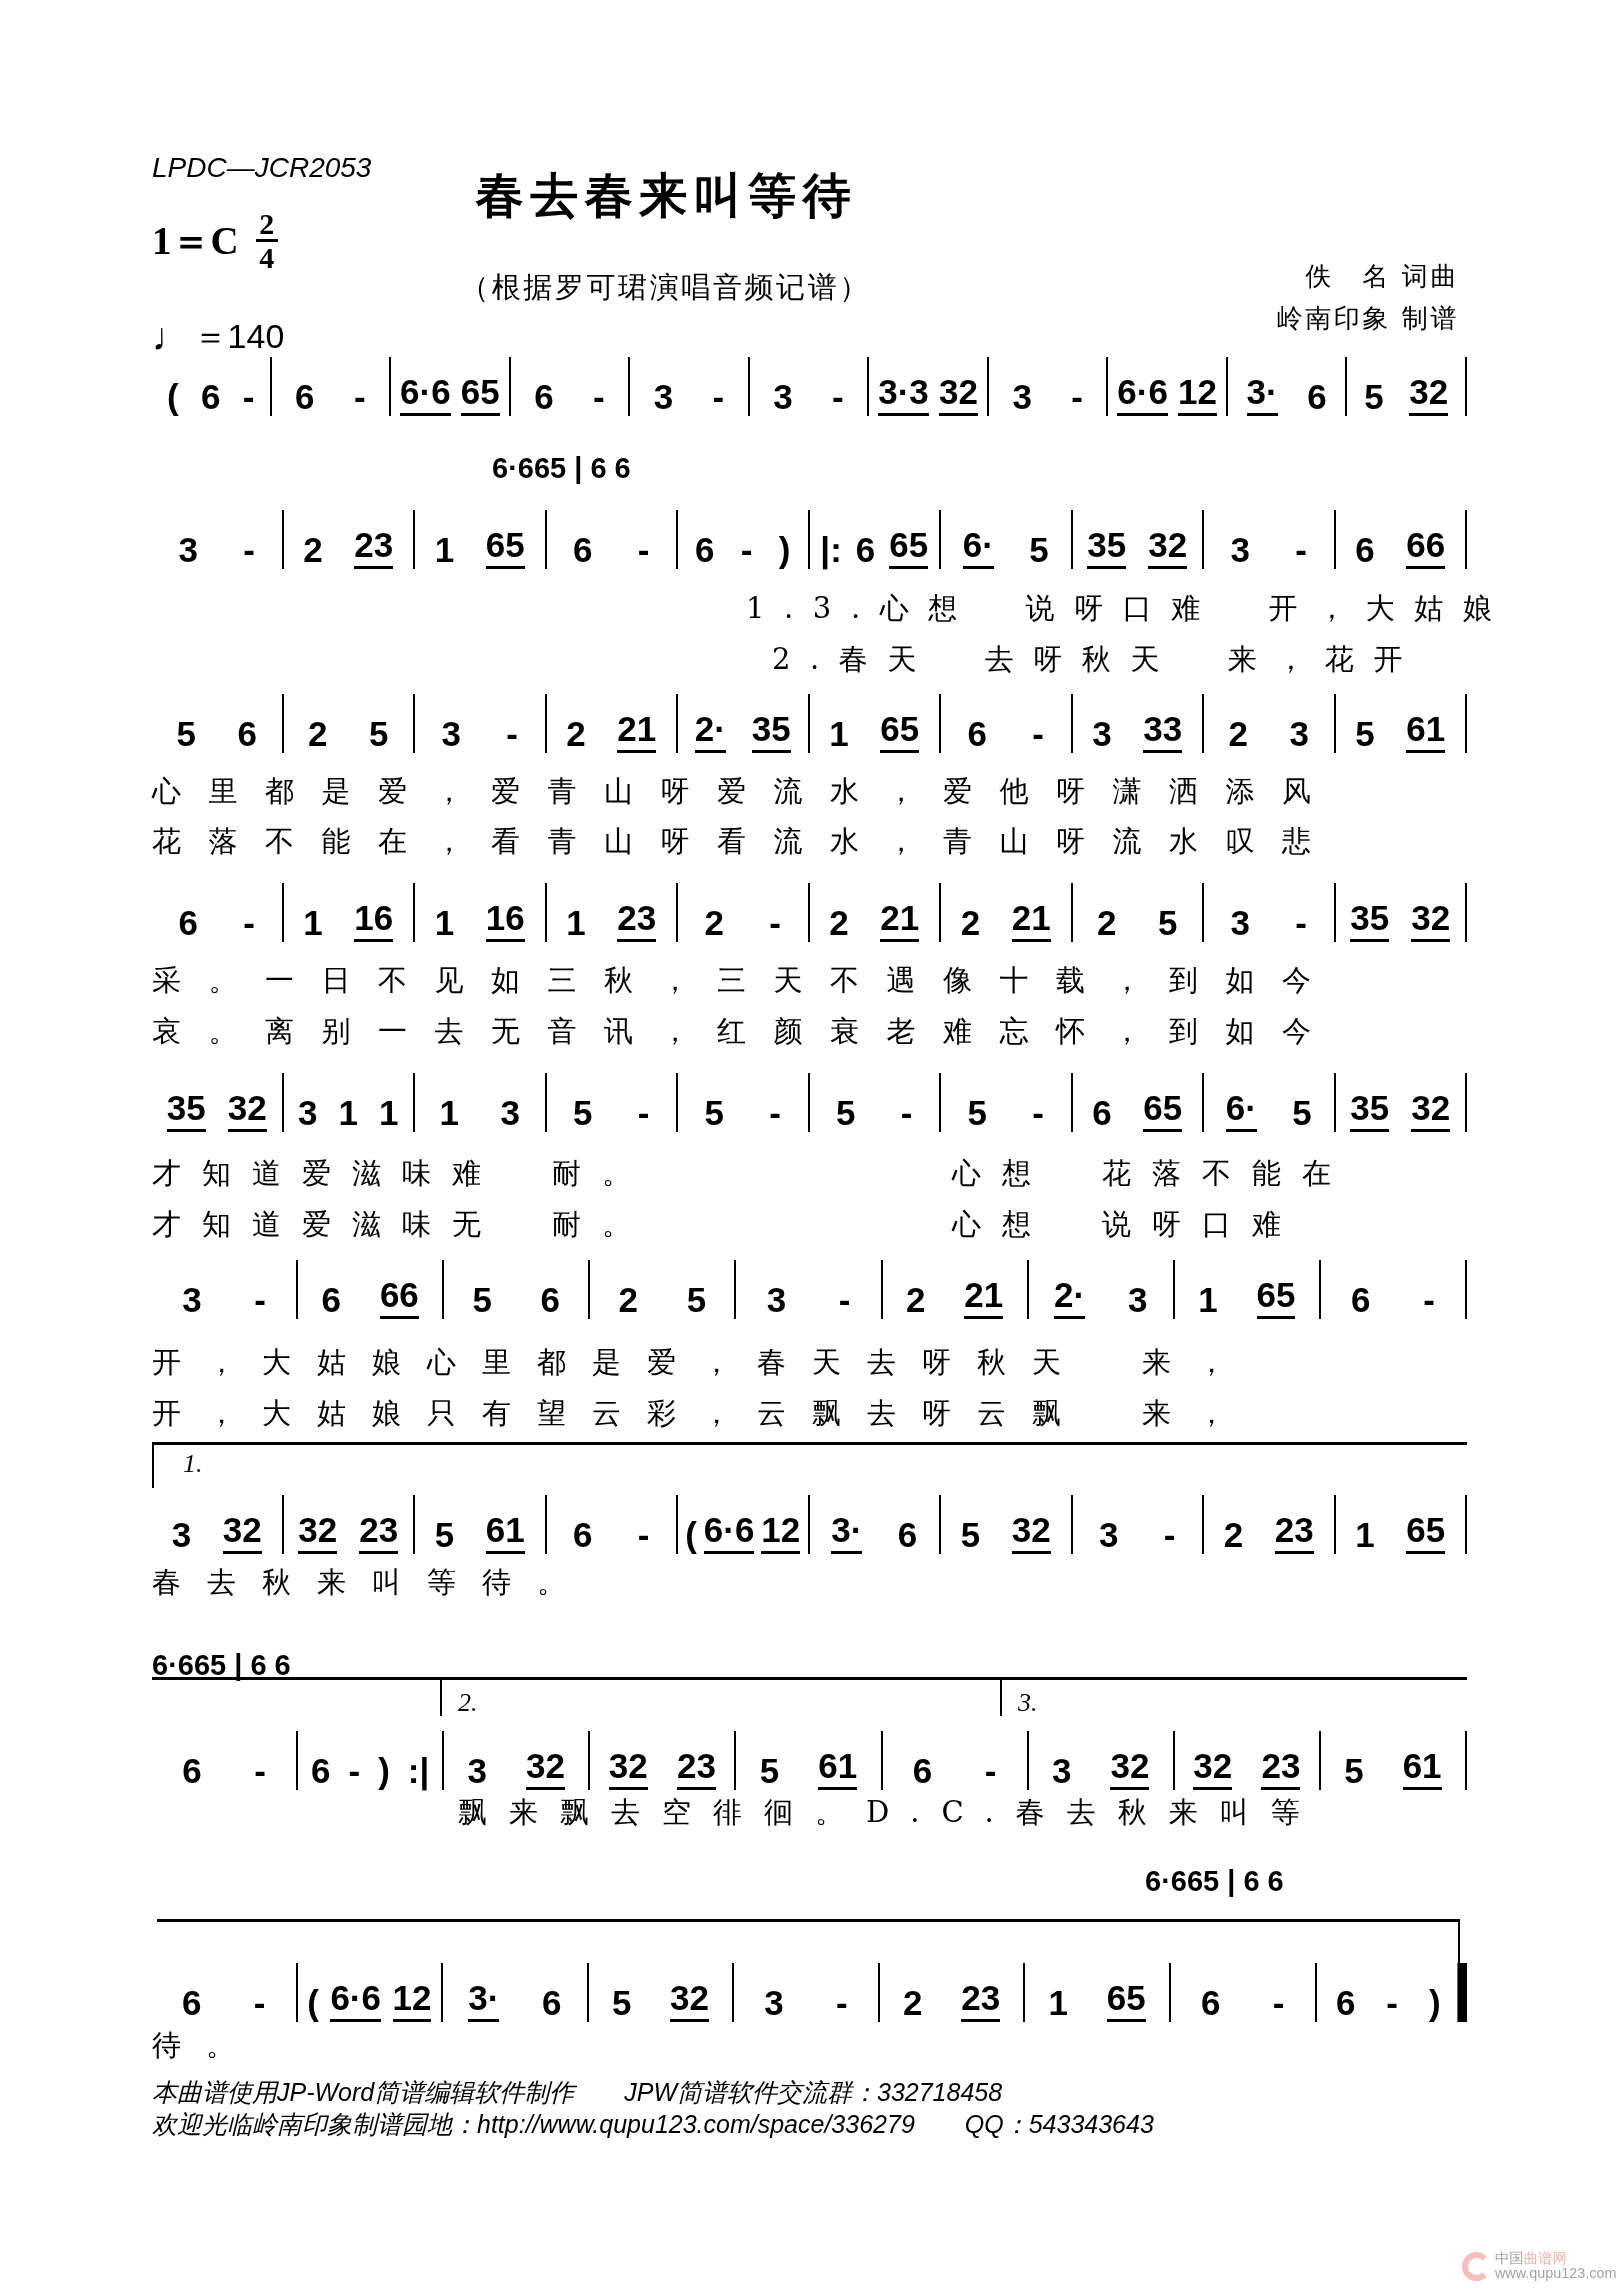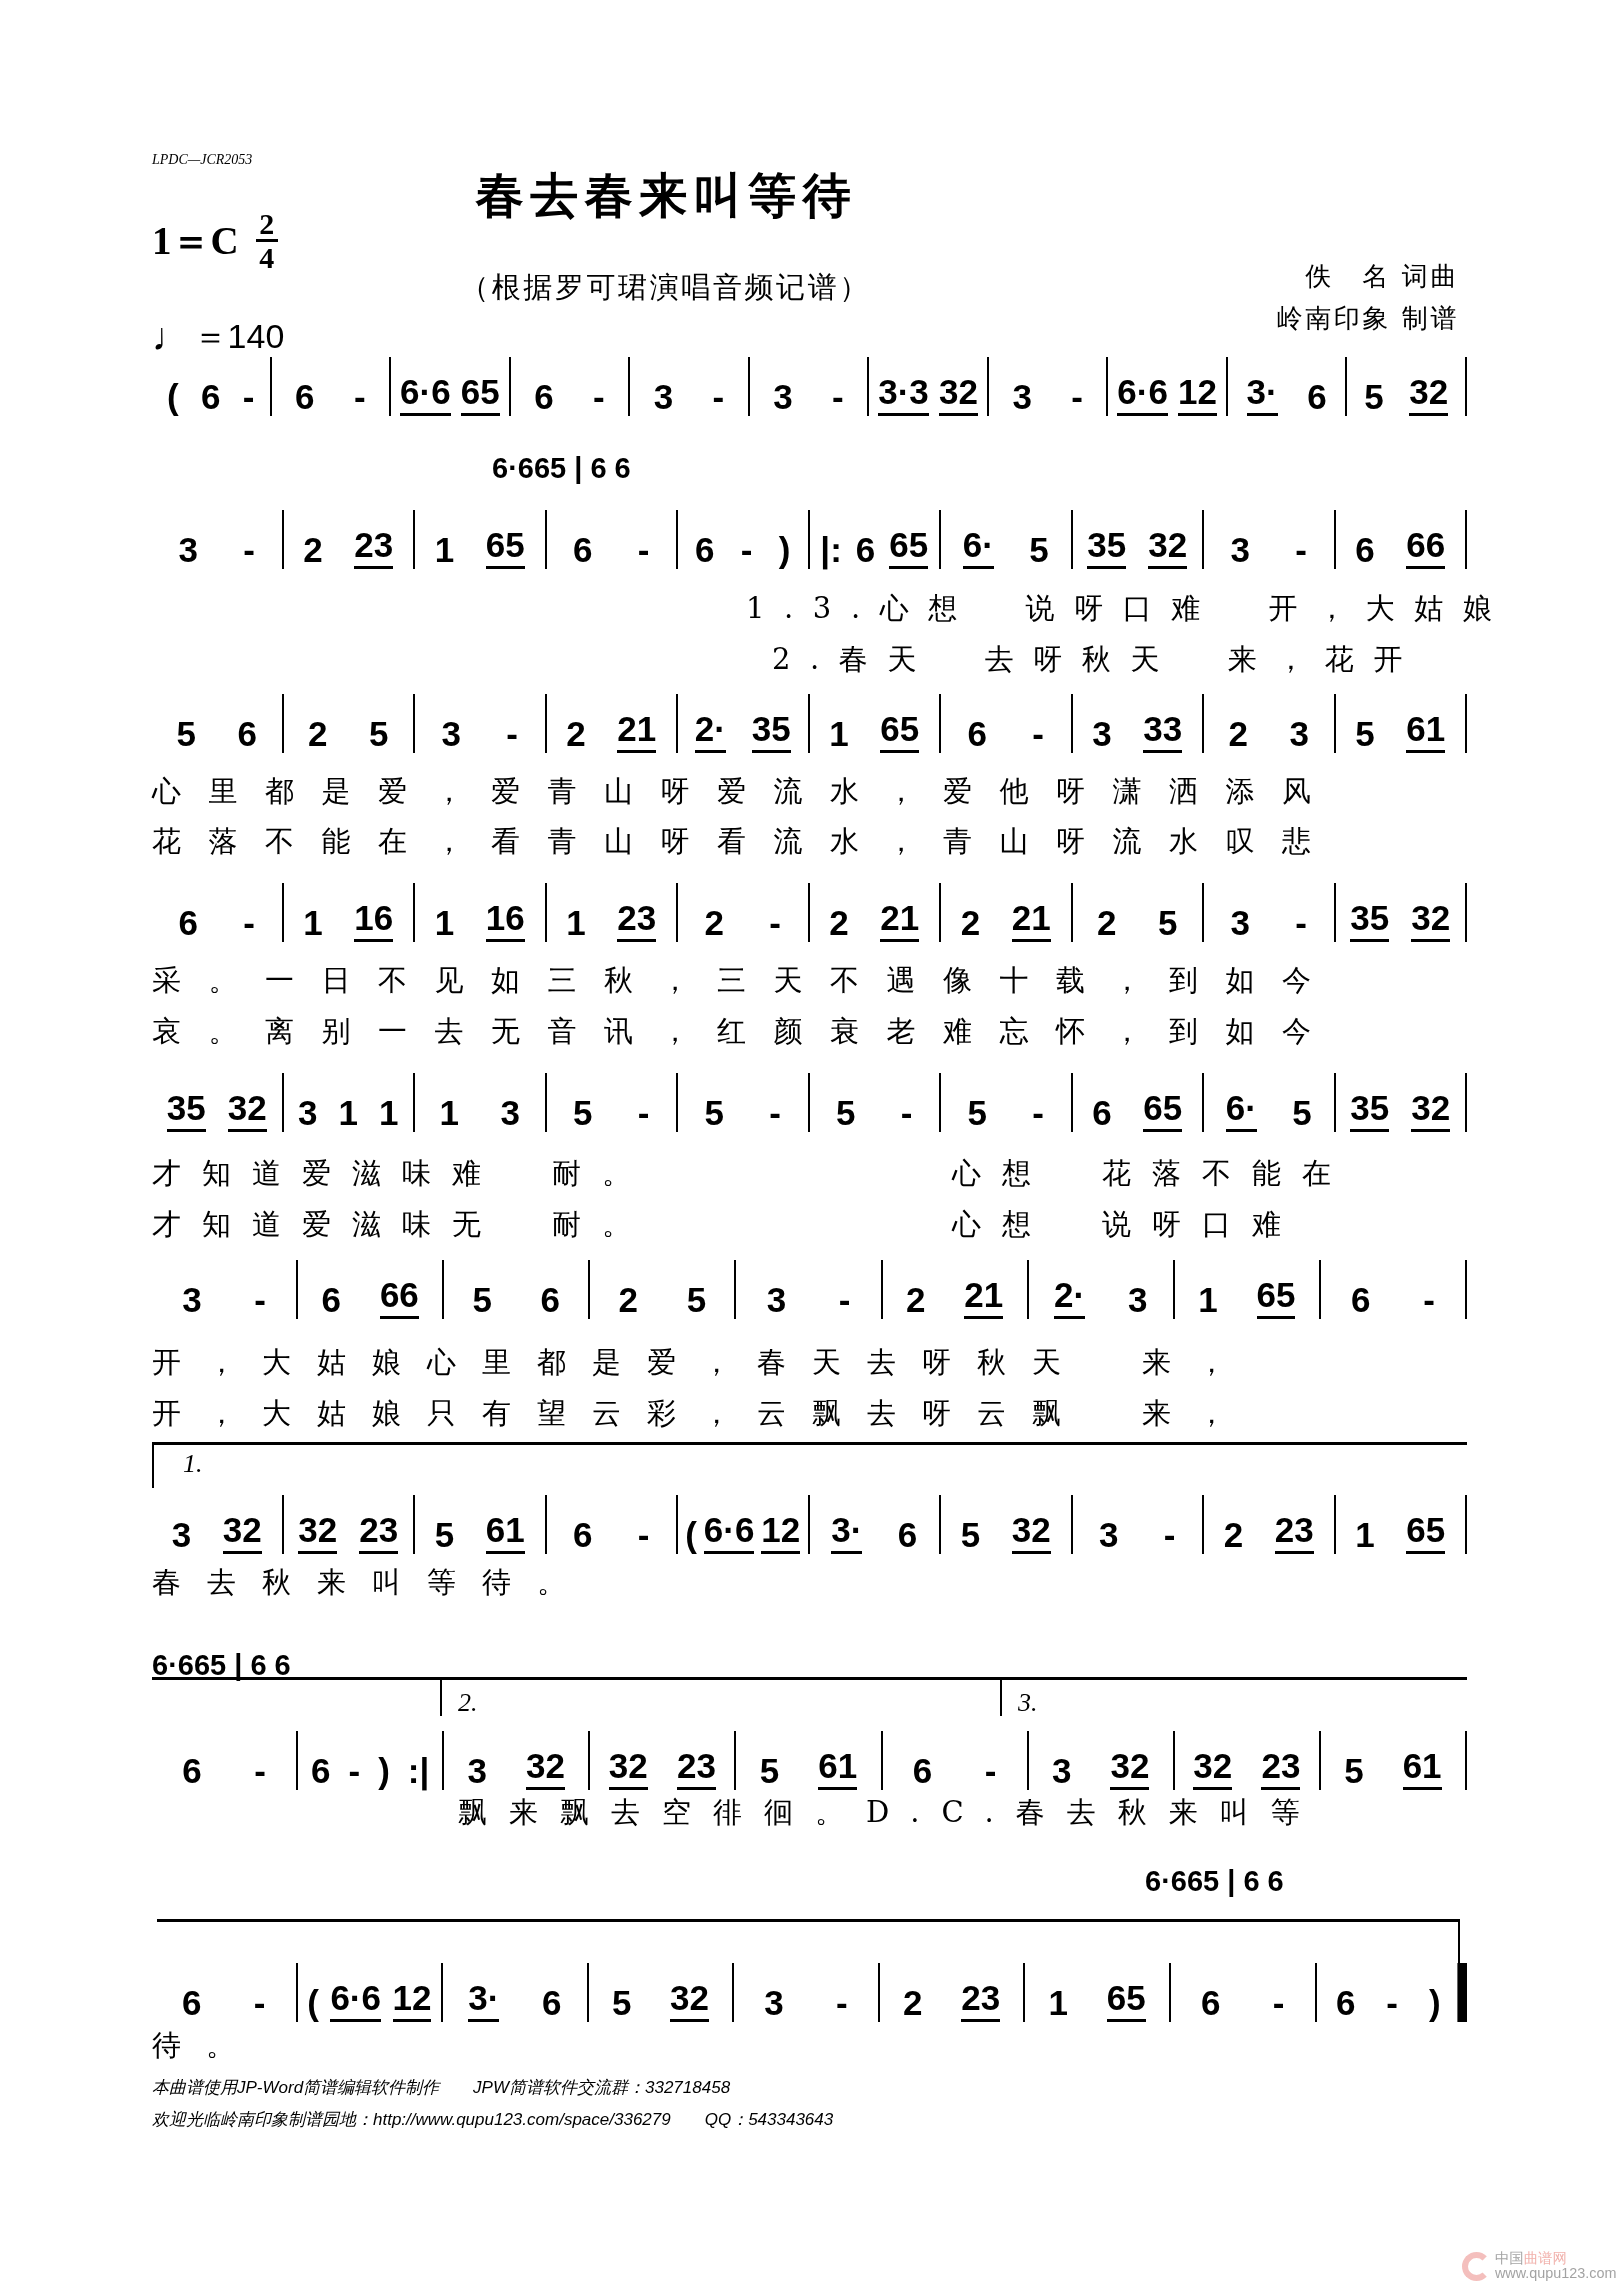--- a/index.html
+++ b/index.html
@@ -1,38 +1,38 @@
 <!DOCTYPE html>
 <html style="font-size:10.5px"><head>
 <meta charset="utf-8">
 <style>
   html,body{margin:0;padding:0;background:#fff;}
   body{width:1623px;height:2295px;position:relative;overflow:hidden;font-family:"Liberation Sans",sans-serif;color:#000;}
   .abs{position:absolute;}
-  .code{left:152px;top:152px;font-size:14px;font-style:italic;font-family:Liberation Serif, serif;}
+  .code{left:152px;top:152px;font-size:28px;font-style:italic;}
   .title{left:0;width:1333px;top:164px;text-align:center;font-family:"DejaVu Serif",serif;font-weight:bold;font-size:48px;letter-spacing:6.5px;}
   .subtitle{left:0;width:1331px;top:268px;text-align:center;font-family:"DejaVu Serif",serif;font-size:29px;letter-spacing:2.6px;}
   .key{left:152px;top:209px;font-size:39px;font-weight:bold;font-family:"Liberation Serif",serif;display:flex;align-items:center;}
   .frac{display:inline-flex;flex-direction:column;align-items:center;margin-left:17px;font-size:30px;line-height:29px;}
   .frac .bar{width:22px;height:2.6px;background:#000;margin:1.3px 0;}
   .tempo{left:152px;top:314px;font-size:34px;display:flex;align-items:center;}
   .tempo .note{font-size:39px;margin-right:2.6px;}
   .credits{right:164px;top:255px;font-family:"DejaVu Serif",serif;font-size:26px;line-height:42px;text-align:right;letter-spacing:2.6px;}
   .row{position:absolute;left:152px;width:1315px;height:59px;display:flex;align-items:flex-end;}
   .m{display:flex;align-items:flex-end;justify-content:space-around;flex:1;height:100%;position:relative;border-right:2px solid #000;padding:0 3.9px;box-sizing:border-box;}
   .m.end{border-right:7.9px solid #000;box-shadow:inset -11.8px 0 0 -9.2px #000;}
   .grp{display:flex;flex-direction:column;align-items:center;position:relative;}
   .nts{display:flex;gap:1.3px;font-size:35px;font-weight:bold;font-family:"Liberation Sans",sans-serif;line-height:39px;}
   .ul{height:2.6px;background:#000;align-self:stretch;margin-top:2px;}
   .lyr{position:absolute;left:152px;width:1315px;font-family:"DejaVu Serif",serif;font-size:29px;letter-spacing:25px;white-space:pre;}
   .voltabar{position:absolute;height:2.6px;background:#000;}
   .voltav{position:absolute;width:2px;background:#000;}
   .voltal{position:absolute;font-family:"Liberation Serif",serif;font-style:italic;font-size:26px;}
   .alt{position:absolute;font-size:29px;font-weight:bold;}
-  .footer{left:152px;font-size:17px;font-style:italic;}
+  .footer{left:152px;font-size:25px;font-style:italic;}
   .logo{right:6.5px;bottom:13px;display:flex;align-items:center;opacity:0.9;}
   .logo .c{width:29px;height:29px;border:6.5px solid #f3b9b6;border-right-color:transparent;border-radius:50%;box-sizing:border-box;}
   .logo .t{font-size:14.4px;color:#999;margin-left:3.9px;line-height:15.7px;}
   .logo .t b{color:#f0a9a3;font-weight:normal;}
 </style>
 </head>
 <body>
 
 <div class="abs code">LPDC—JCR2053</div>
 <div class="abs title">春去春来叫等待</div>

